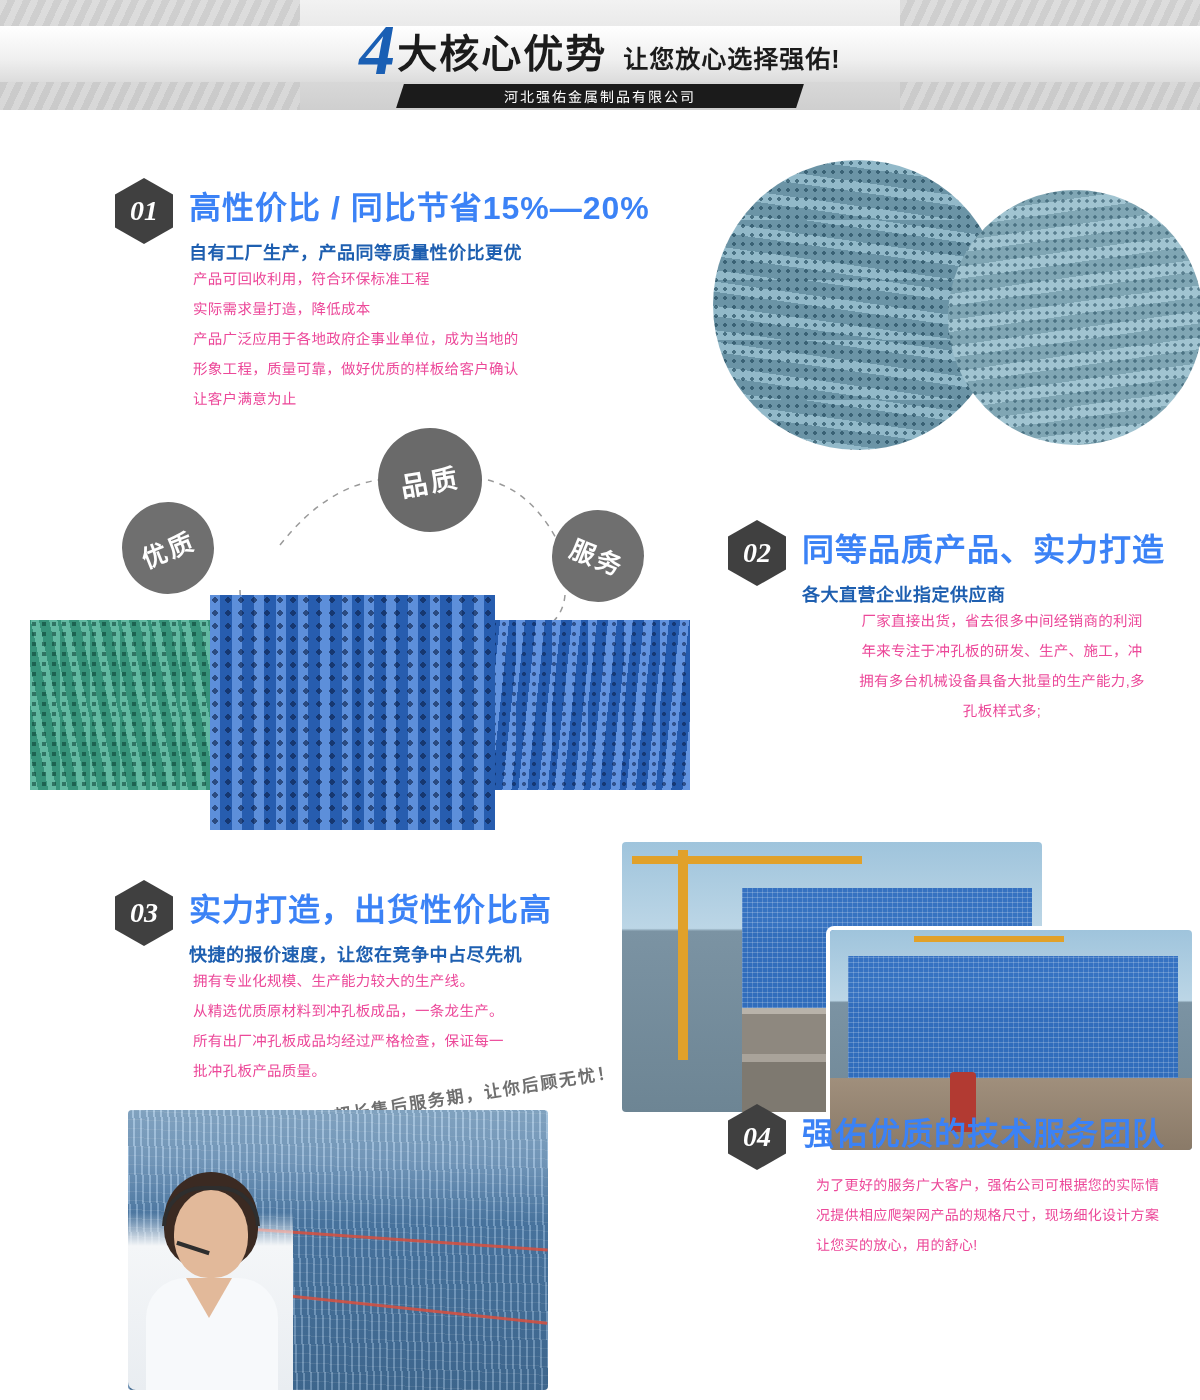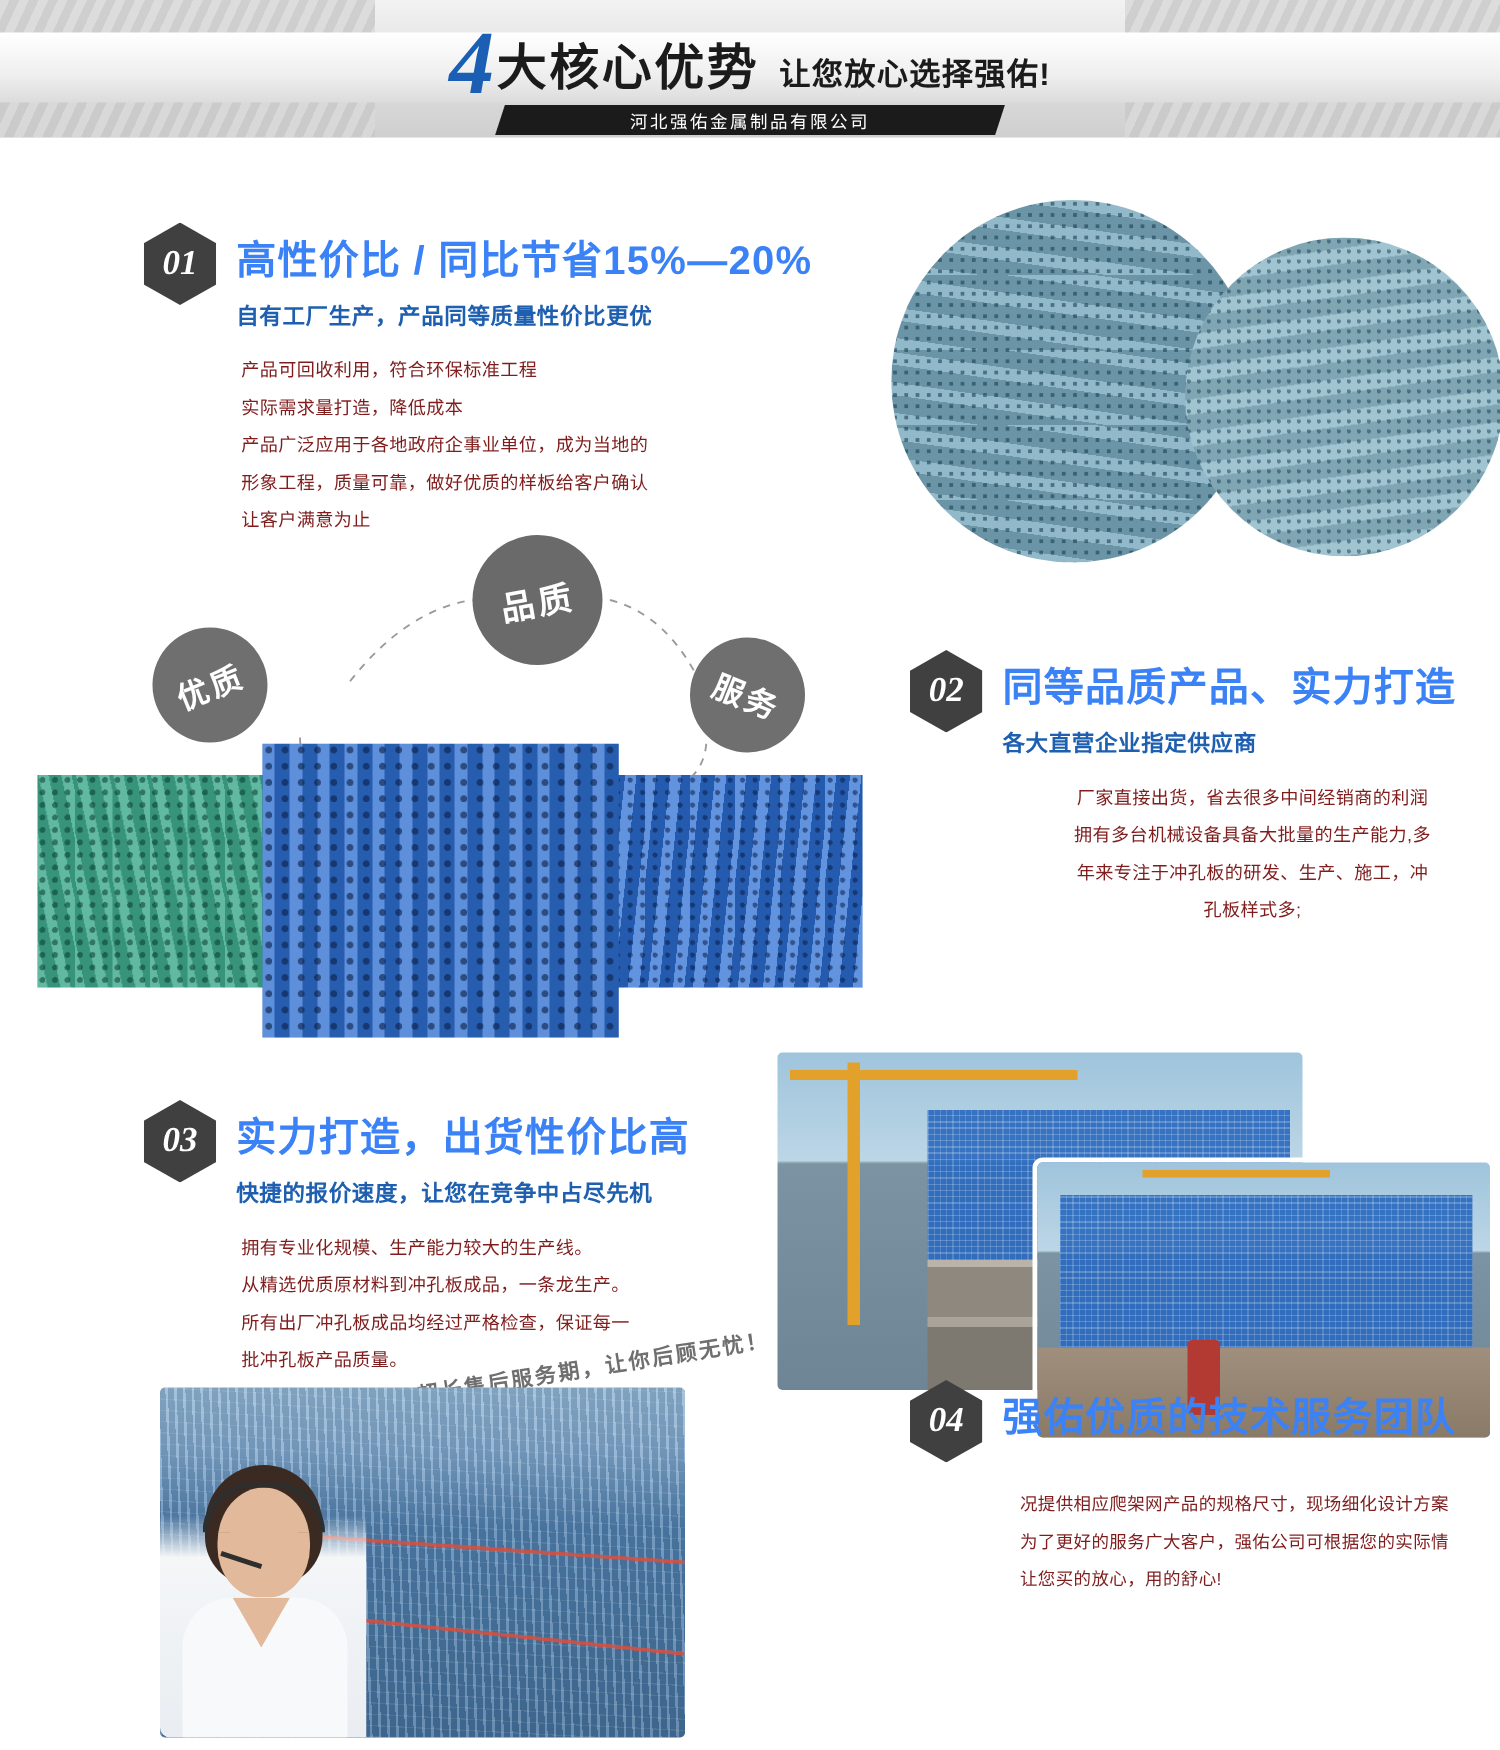--- a/index.html
+++ b/index.html
@@ -141,23 +141,22 @@
   }
   .h2line {
     margin-top: 10px;
     font-size: 18px;
     font-weight: bold;
     color: #1e5fb0;
     letter-spacing: .5px;
     white-space: nowrap;
   }
   .body-text {
-    margin-top: 18px;
     font-size: 14.5px;
-    color: #7f1d1d;
+    color: #ec4899;
     line-height: 30px;
     letter-spacing: .3px;
   }
   .body-text div { white-space: nowrap; }
 
   
   .img { position: absolute; overflow: hidden; background: #cfd8dc; }
   .perf-blue {
     background-color: #2f6fd0;
     background-image:
@@ -392,22 +391,22 @@
             <span class="hex-num">02</span>
           </div>
       </div>
       <div class="heads">
         <div class="h1line">同等品质产品、实力打造</div>
         <div class="h2line">各大直营企业指定供应商</div>
       </div>
     </div>
     <div class="body-text" style="margin-left:88px;text-align:center;">
       <div>厂家直接出货，省去很多中间经销商的利润</div>
+      <div>年来专注于冲孔板的研发、生产、施工，冲</div>
       <div>拥有多台机械设备具备大批量的生产能力,多</div>
-      <div>年来专注于冲孔板的研发、生产、施工，冲</div>
       <div>孔板样式多;</div>
     </div>
   </div>
 
   <div class="block" style="left:115px; top:880px; width:470px;">
     <div class="block-head">
       <div class="hex">
         <div class="hex-shape">
             <span class="hex-num">03</span>
           </div>
@@ -460,19 +459,19 @@
       <div class="hex">
         <div class="hex-shape">
             <span class="hex-num">04</span>
           </div>
       </div>
       <div class="heads">
         <div class="h1line">强佑优质的技术服务团队</div>
       </div>
     </div>
     <div class="body-text" style="margin-left:88px; font-size:14px;">
+      <div>为了更好的服务广大客户，强佑公司可根据您的实际情</div>
       <div>况提供相应爬架网产品的规格尺寸，现场细化设计方案</div>
-      <div>为了更好的服务广大客户，强佑公司可根据您的实际情</div>
       <div>让您买的放心，用的舒心!</div>
     </div>
   </div>
 
 </div>
 
 </body></html>

